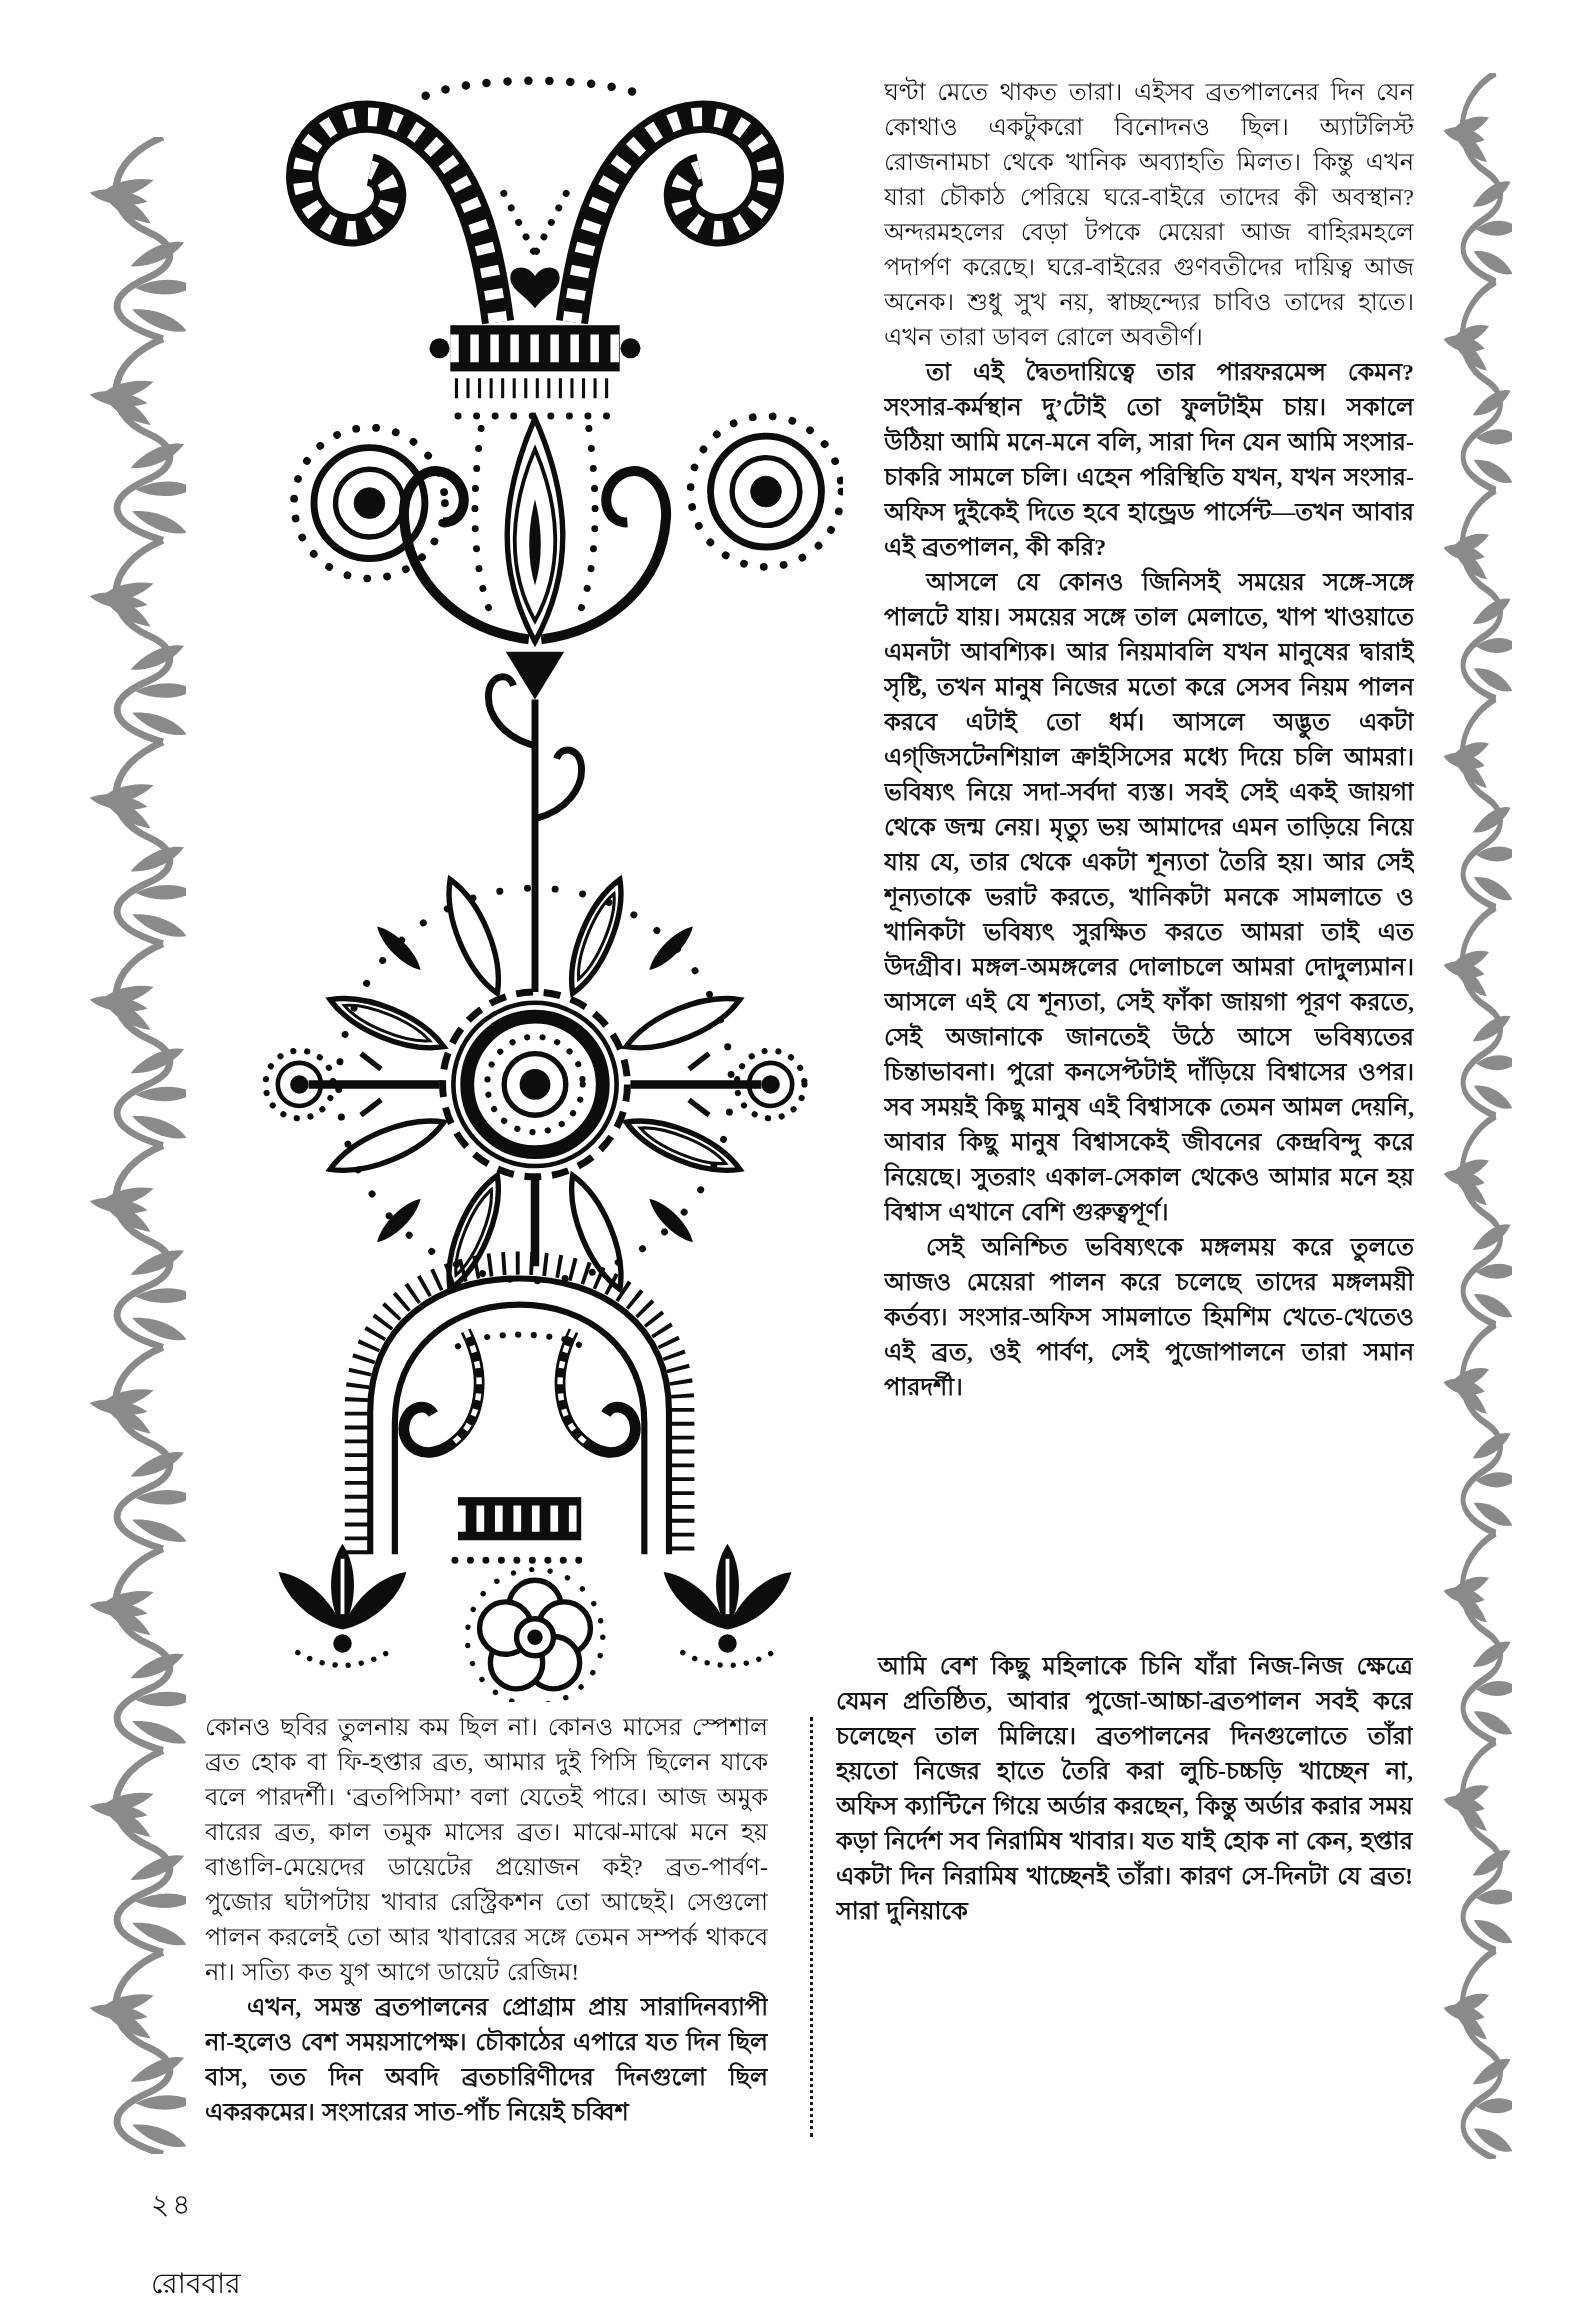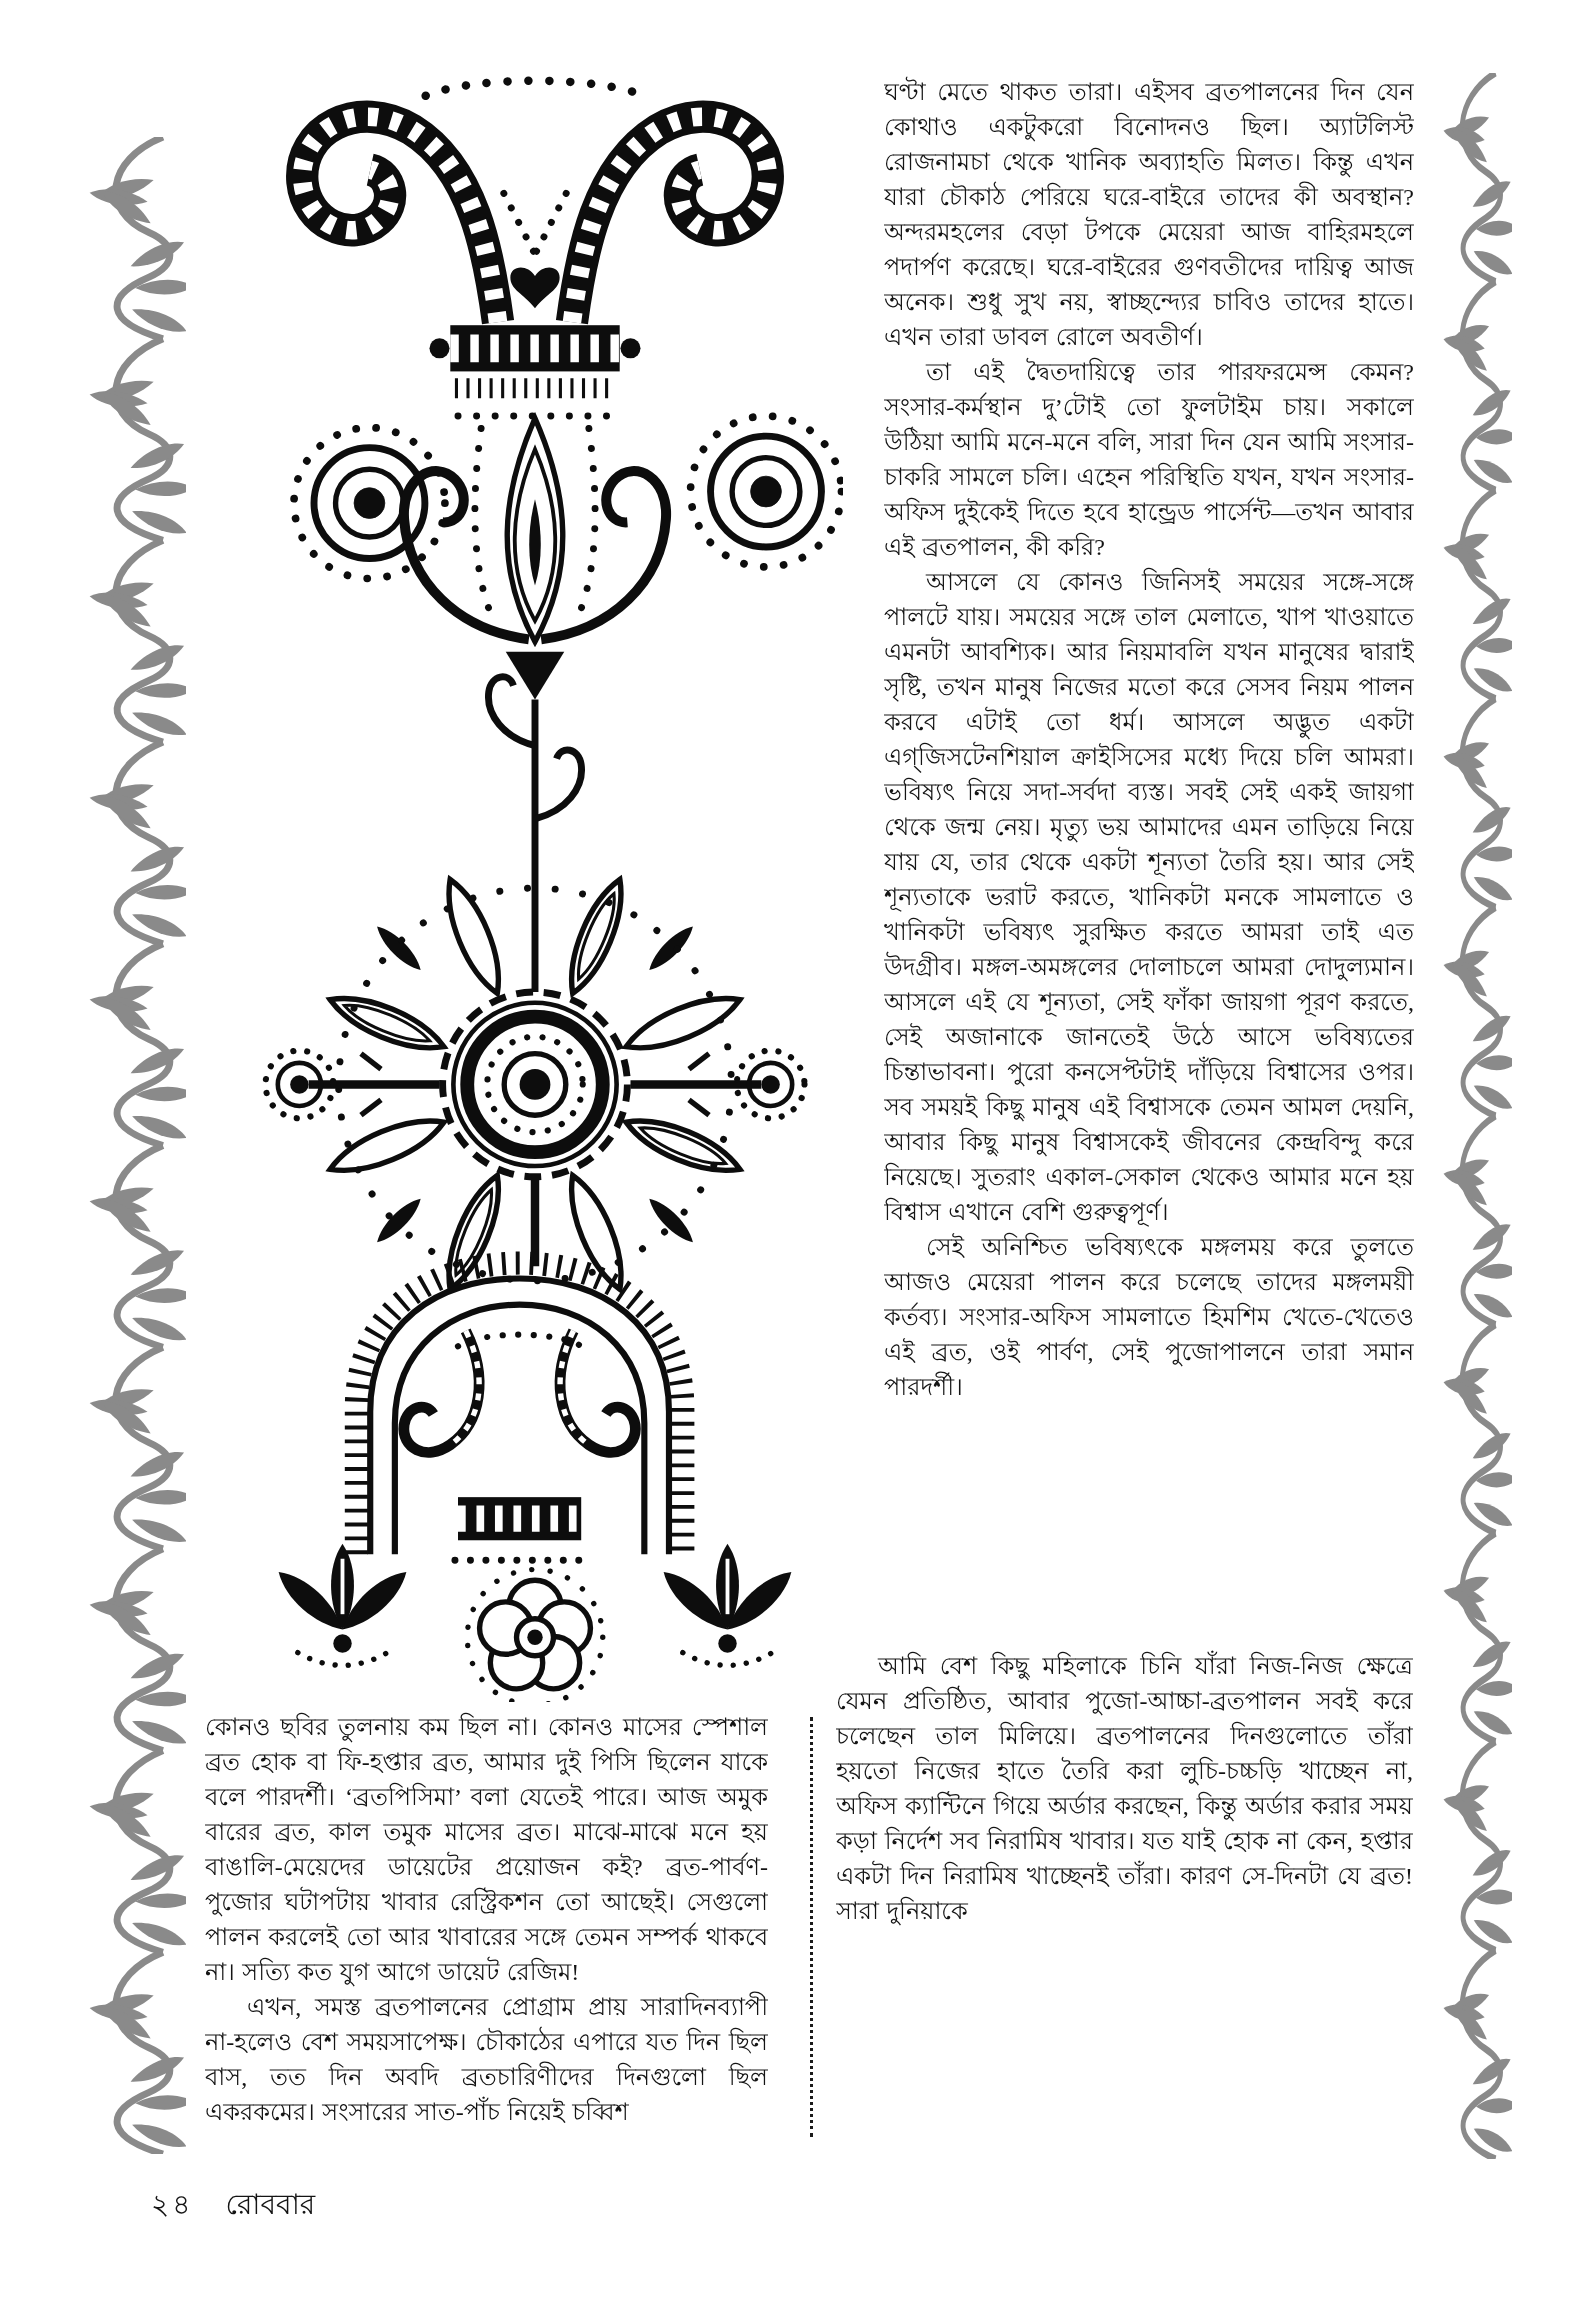--- a/index.html
+++ b/index.html
@@ -18,34 +18,35 @@
   .textcol{
     position:absolute;
     font-size:24px;
     line-height:35px;
     text-align:justify;
     color:#141414;
     letter-spacing:0px;
     word-spacing:1.5px;
   }
   .textcol p{margin:0;padding:0;}
-  .textcol p.indent{text-indent:42px;}
+  .textcol p.indent{text-indent:42px;font-weight:bold;}
   .right-top{left:884px;top:75px;width:530px;height:1573px;overflow:hidden;}
   .right-bottom{left:836px;top:1649px;width:577px;height:508px;overflow:hidden;}
   .left-bottom{left:205px;top:1710px;width:563px;height:462px;overflow:hidden;}
   .divider{
     position:absolute;
     left:810px;top:1717px;height:420px;width:0;
     border-left:3.8px dotted #1a1a1a;
   }
   .footer{
     position:absolute;
     left:151px;top:2183px;
     display:flex;gap:32px;align-items:baseline;
     font-size:28px;
+    flex-direction:column;
   }
   .footer .pageno{letter-spacing:3.1px;}
 </style>
 </head>
 <body>
 
 <svg width="0" height="0" style="position:absolute" aria-hidden="true">
   <defs>
     <path id="lf" d="M0 0 C 26 -11 58 -9 76 5 C 54 16 24 14 0 0 Z"></path>
     <path id="sp" d="M0 0 C 34 -30 82 -16 86 26 C 90 64 56 88 26 76 C 2 66 -2 38 18 28 C 34 20 48 32 42 48" fill="none"></path>

